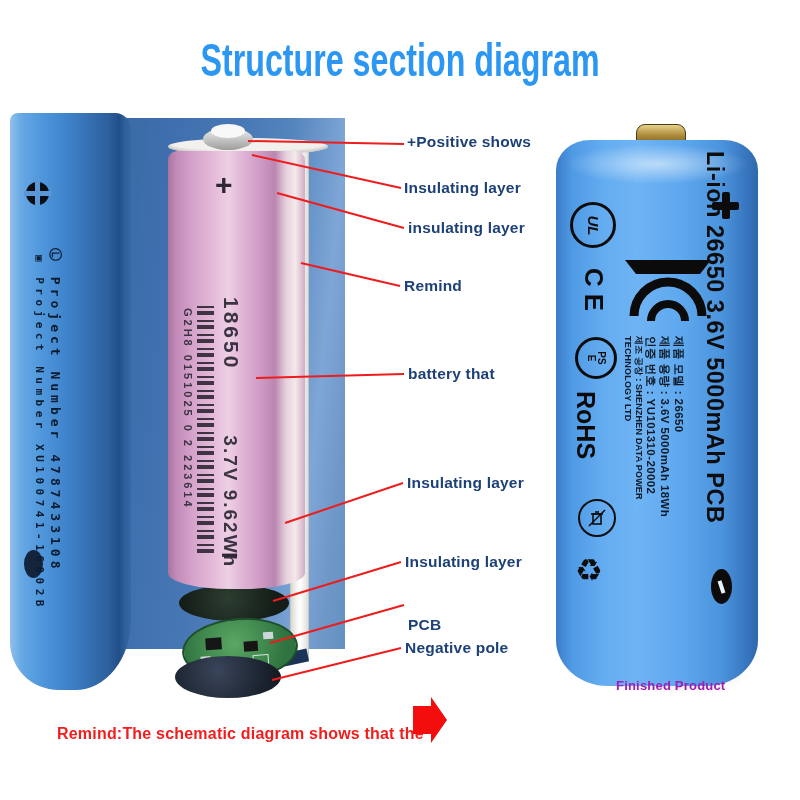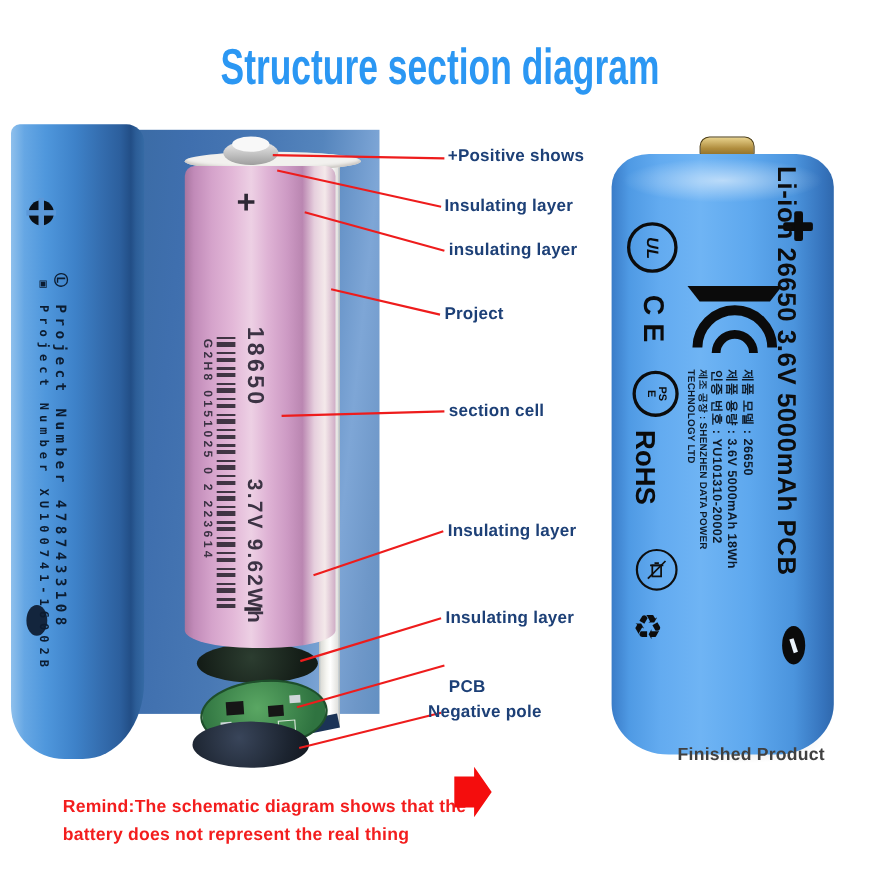--- a/index.html
+++ b/index.html
@@ -4,21 +4,21 @@
 <style>
   html,body{margin:0;padding:0;background:#fff;}
   #stage{position:relative;width:800px;height:800px;background:#ffffff;overflow:hidden;
          font-family:"Liberation Sans",sans-serif;}
   .abs{position:absolute;}
   .rot{position:absolute;transform-origin:0 0;transform:rotate(90deg);white-space:nowrap;}
 
   
   .title{position:absolute;top:33px;left:50%;transform:translateX(-50%) scaleX(.70);
          transform-origin:center top;font-size:46px;font-weight:bold;color:#2b97f3;white-space:nowrap;}
-  .caption{position:absolute;left:616px;top:678px;font-size:16px;font-weight:bold;color:#404040;letter-spacing:.2px;}
+  .caption{position:absolute;left:616px;top:678px;font-size:13px;font-weight:bold;color:#a21caf;letter-spacing:.2px;}
   .remind{position:absolute;left:57px;color:#f31d1d;font-size:16px;font-weight:bold;letter-spacing:.2px;white-space:nowrap;}
 
   
   .panel{left:22px;top:118px;width:323px;height:531px;
          background:linear-gradient(96deg,#2d5c9c 0%,#38699f 18%,#3f6fae 40%,#4878b4 58%,#5585bd 72%,#7ea6d6 86%,#6e97c8 94%,#6390c2 100%);}
 
   
   .casing{left:10px;top:113px;width:121px;height:577px;
           border-radius:8px 16px 46% 40% / 8px 16px 70px 48px;
           background:linear-gradient(90deg,#8fc0ec 0%,#66a7e4 10%,#4f97dc 26%,#3e82c9 48%,#356fb1 66%,#2c5f9d 82%,#224e86 90%,#2c5d97 94%,#356aa4 100%);}
@@ -154,26 +154,26 @@
       <line x1="285" y1="523" x2="403" y2="483"></line>
       <line x1="273" y1="601" x2="401" y2="562"></line>
       <line x1="270" y1="643" x2="404" y2="605"></line>
       <line x1="272" y1="680" x2="401" y2="648"></line>
     </g>
   </svg>
 
   <div class="callout" style="left:407px;top:133px;">+Positive shows</div>
   <div class="callout" style="left:404px;top:179px;">Insulating layer</div>
   <div class="callout" style="left:408px;top:219px;">insulating layer</div>
-  <div class="callout" style="left:404px;top:277px;">Project</div>
-  <div class="callout" style="left:408px;top:365px;">section cell</div>
+  <div class="callout" style="left:404px;top:277px;">Remind</div>
+  <div class="callout" style="left:408px;top:365px;">battery that</div>
   <div class="callout" style="left:407px;top:474px;">Insulating layer</div>
   <div class="callout" style="left:405px;top:553px;">Insulating layer</div>
   <div class="callout" style="left:408px;top:616px;">PCB</div>
-  <div class="callout" style="left:389px;top:639px;">Negative pole</div>
+  <div class="callout" style="left:405px;top:639px;">Negative pole</div>
 
   <div class="abs fp-shadow"></div>
   <div class="abs gold-btn"></div>
   <div class="abs fp-body"></div>
 
   <div class="abs ul-circle">
     <span class="ul-text">UL</span>
   </div>
   <div class="abs fp-plus">
     <div class="b1"></div>
@@ -216,19 +216,18 @@
     </svg>
   </div>
   <div class="abs recycle">♻</div>
   <div class="abs fp-minus">
       <div class="dash"></div>
     </div>
 
   <div class="caption">Finished Product</div>
 
   <div class="remind" style="top:725px;">Remind:The schematic diagram shows that the</div>
-  <div class="remind" style="top:751px;">battery does not represent the real thing</div>
 
   <svg class="abs red-arrow" width="55" height="60" viewBox="0 0 55 60">
     <polygon points="8,16 26,16 26,7 42,30 26,53 26,44 8,44" fill="#f40d0d"></polygon>
   </svg>
 
 </div>
 
 </body></html>

